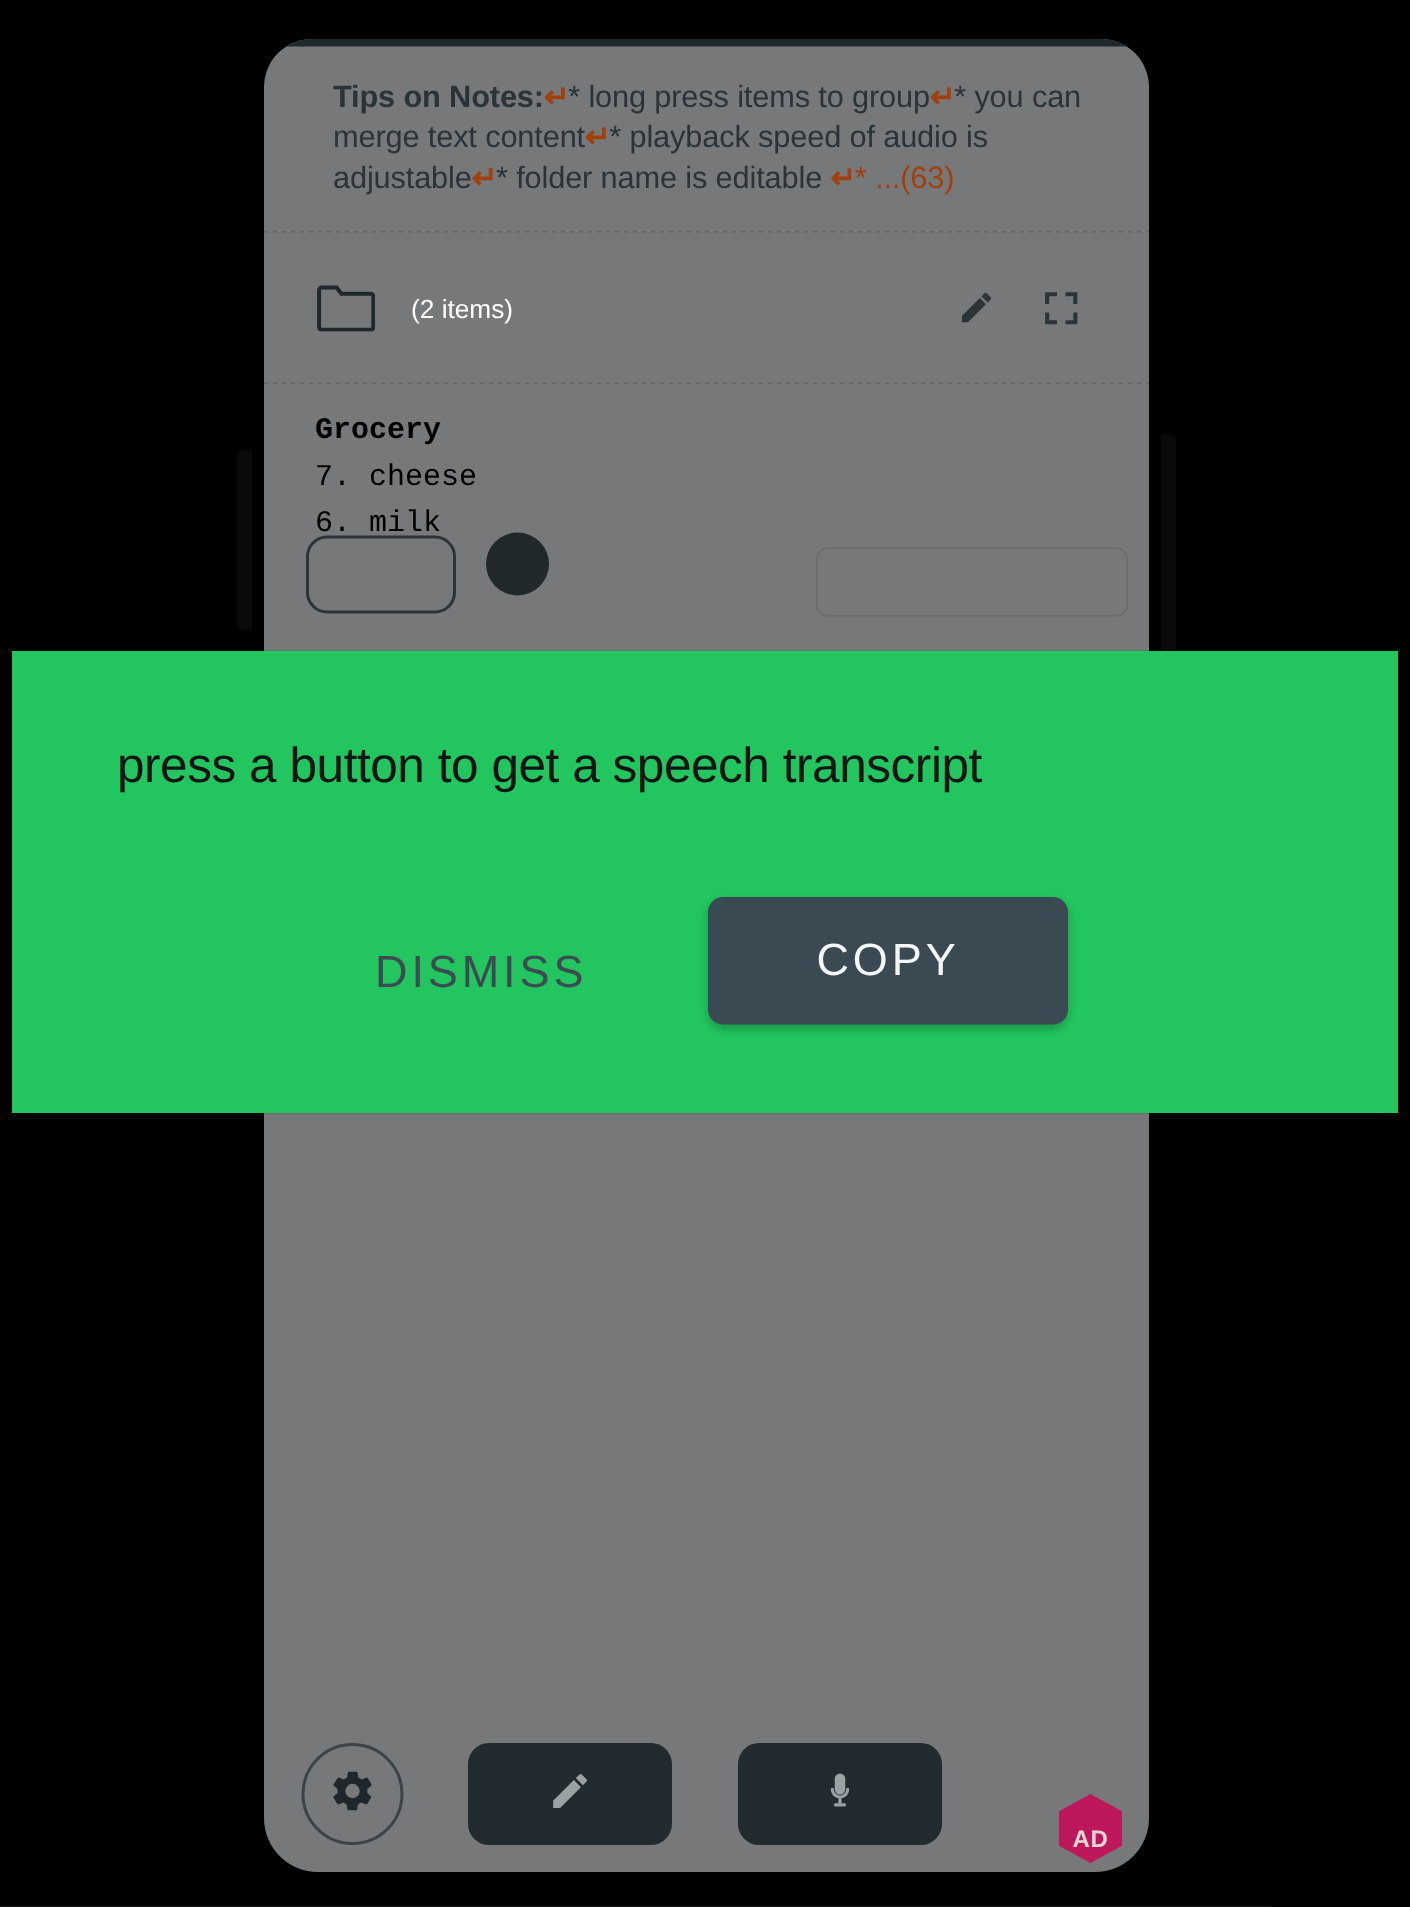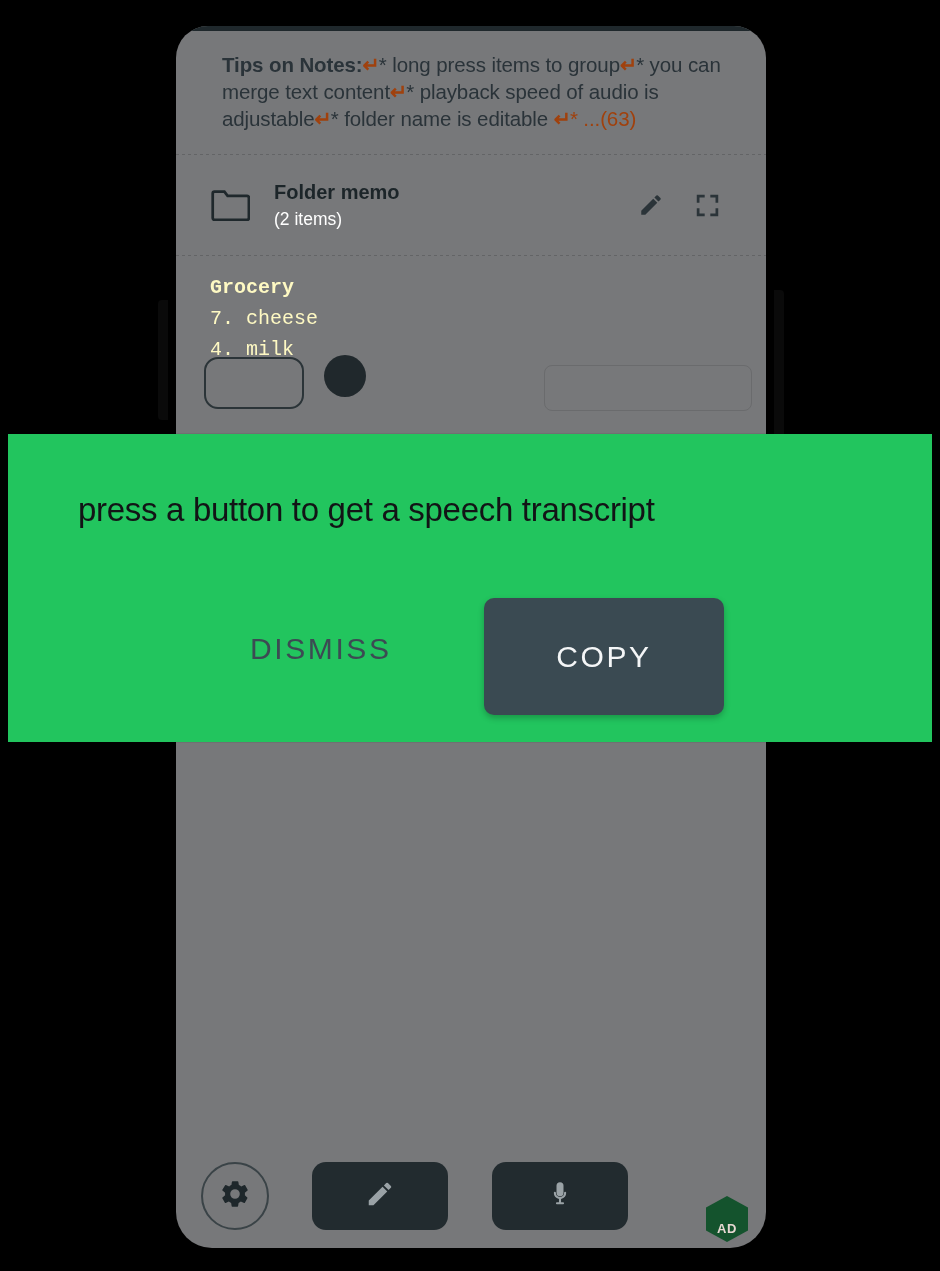--- a/index.html
+++ b/index.html
@@ -53,21 +53,21 @@
   .folder-meta { flex:1 1 auto; }
   .folder-title { font-size:20px; font-weight:bold; color:#1c2529; line-height:26px;}
   .folder-count { font-size:17.5px; color:#ffffff; line-height:24px; margin-top:2px;}
   .row-actions { display:flex; align-items:center; gap:30px; padding-right:16px;}
   .icon-btn { width:26px; height:26px; display:flex; align-items:center; justify-content:center;}
 
   
   .mono-block {
     padding:16px 34px 18px 34px;
     font-family:"Liberation Mono","DejaVu Sans Mono", monospace;
-    font-size:20px; line-height:31px; color:#fef9c3;
+    font-size:20px; line-height:31px; color:#000000;
   }
   .mono-block .head { font-weight:bold; }
 
   
   .ghost-row { position:relative; height:92px; }
   .ghost-pill {
     position:absolute; left:28px; top:-26px; width:100px; height:52px;
     border:2px solid #2b3438; border-radius:14px; background:transparent;
   }
   .ghost-dot {
@@ -91,22 +91,22 @@
   .pill-btn {
     position:absolute; bottom:18px; width:136px; height:68px;
     background:#222b2f; border-radius:14px;
     display:flex; align-items:center; justify-content:center;
   }
   .pill-btn.edit { left:136px; }
   .pill-btn.mic  { left:316px; }
 
   .ad-badge {
     position:absolute; right:18px; bottom:6px; width:42px; height:46px;
-    background:#14532d; clip-path:polygon(50% 0, 100% 25%, 100% 75%, 50% 100%, 0 75%, 0 25%);
-    color:#e8d8d3; font-size:13px; font-weight:bold;
+    background:#be185d; clip-path:polygon(50% 0, 100% 25%, 100% 75%, 50% 100%, 0 75%, 0 25%);
+    color:#e8d8d3; font-size:16px; font-weight:bold;
     display:flex; align-items:flex-end; justify-content:center; padding-bottom:6px;
     letter-spacing:.5px;
   }
 
   
   .dialog {
     position:absolute; left:8px; top:434px; width:924px; height:308px;
     background:#22c55e; z-index:50;
     box-shadow:0 0 0 1px rgba(0,0,0,.06);
   }
@@ -119,22 +119,22 @@
     display:flex; align-items:flex-start;
   }
   .btn-dismiss {
     position:absolute; left:228px; top:24px;
     background:transparent; border:none;
     font-family:"Liberation Sans", sans-serif;
     font-size:30px; letter-spacing:2.6px; color:#3c4b53; font-weight:400;
     padding:10px 14px; cursor:pointer;
   }
   .btn-copy {
-    position:absolute; left:476px; top:0;
-    width:240px; height:117px; border:none; border-radius:10px;
+    position:absolute; left:464px; top:0;
+    width:240px; height:85px; border:none; border-radius:10px;
     background:#3a4a52; color:#f4f6f7;
     font-family:"Liberation Sans", sans-serif;
     font-size:30px; letter-spacing:2.6px; cursor:pointer;
     box-shadow:0 3px 6px rgba(0,0,0,.24);
   }
 </style>
 </head>
 <body>
 
 <div id="stage">
@@ -156,21 +156,20 @@
 
       <div class="divider"></div>
 
       <div class="folder-row">
         <span class="folder-icon">
           <svg width="40" height="32" viewBox="0 0 24 20" fill="none" stroke="#1f282c" stroke-width="1.7">
             <path d="M1.2 18.2V2.8c0-.6.5-1.1 1.1-1.1h6.2l2 2.6h12.2c.6 0 1.1.5 1.1 1.1v12.8c0 .6-.5 1.1-1.1 1.1H2.3c-.6 0-1.1-.5-1.1-1.1z"></path>
           </svg>
         </span>
         <span class="folder-meta">
-          <span class="folder-title" style="display:block">Folder memo</span>
           <span class="folder-count" style="display:block">(2 items)</span>
         </span>
         <span class="row-actions">
           <span class="icon-btn">
             <svg width="26" height="26" viewBox="0 0 24 24" fill="#2b3439">
               <path d="M3 17.25V21h3.75L17.8 9.94l-3.75-3.75L3 17.25zM20.7 7.04a1 1 0 0 0 0-1.41l-2.34-2.34a1 1 0 0 0-1.41 0l-1.83 1.83 3.75 3.75 1.83-1.83z"></path>
             </svg>
           </span>
           <span class="icon-btn">
             <svg width="25" height="25" viewBox="0 0 24 24" fill="none" stroke="#2b3439" stroke-width="2.6" stroke-linecap="square">
@@ -178,21 +177,21 @@
             </svg>
           </span>
         </span>
       </div>
 
       <div class="divider"></div>
 
       <div class="mono-block">
         <div class="head">Grocery</div>
         <div>7. cheese</div>
-        <div>4. milk</div>
+        <div>6. milk</div>
       </div>
 
       <div class="ghost-row">
         <span class="ghost-pill"></span>
         <span class="ghost-dot"></span>
         <span class="ghost-box"></span>
       </div>
 
       <div class="divider"></div>
 

